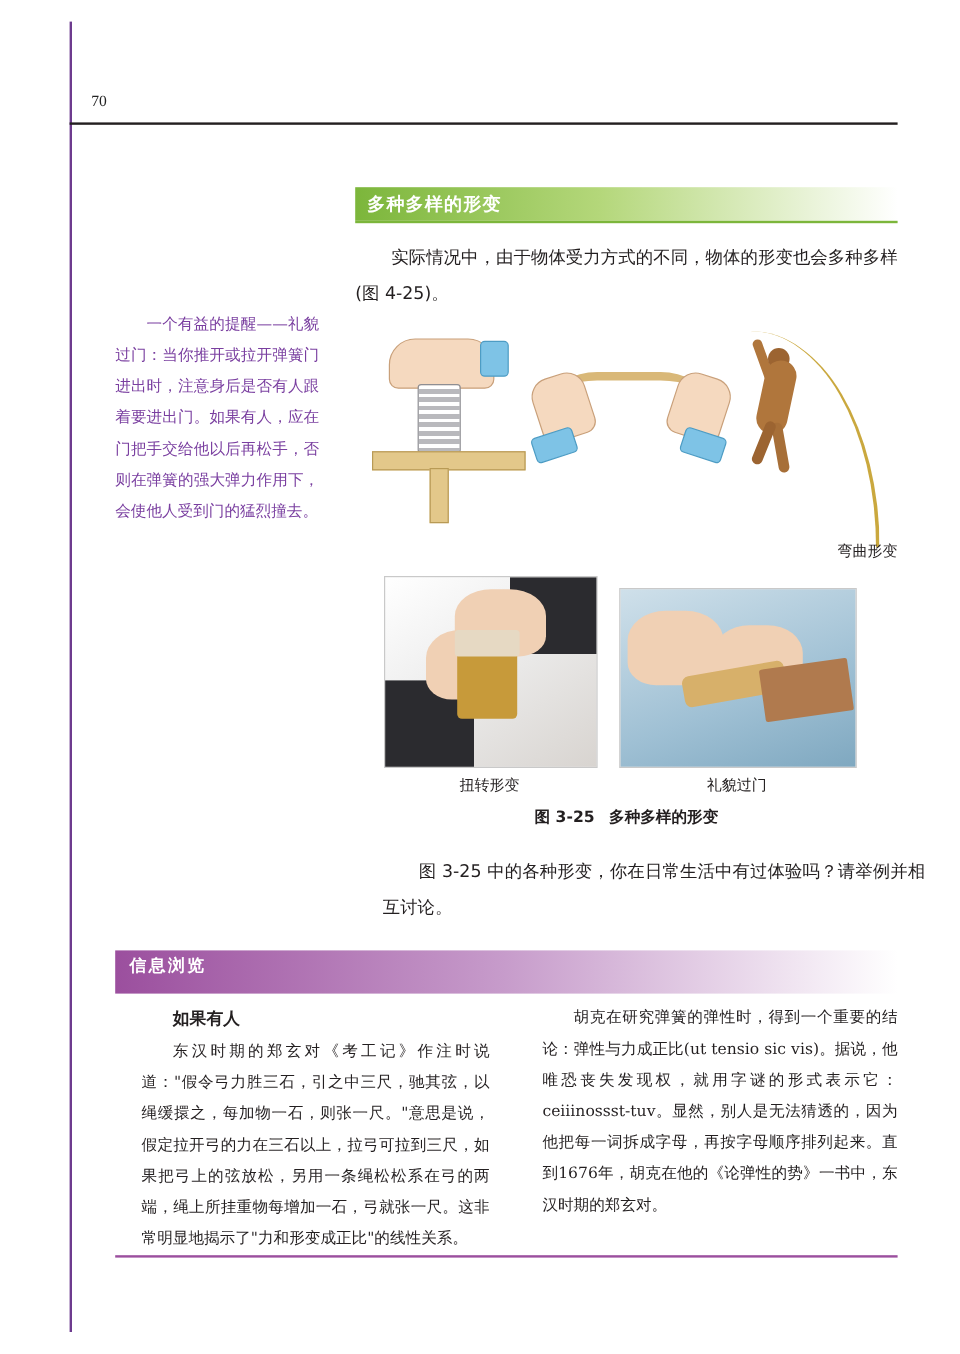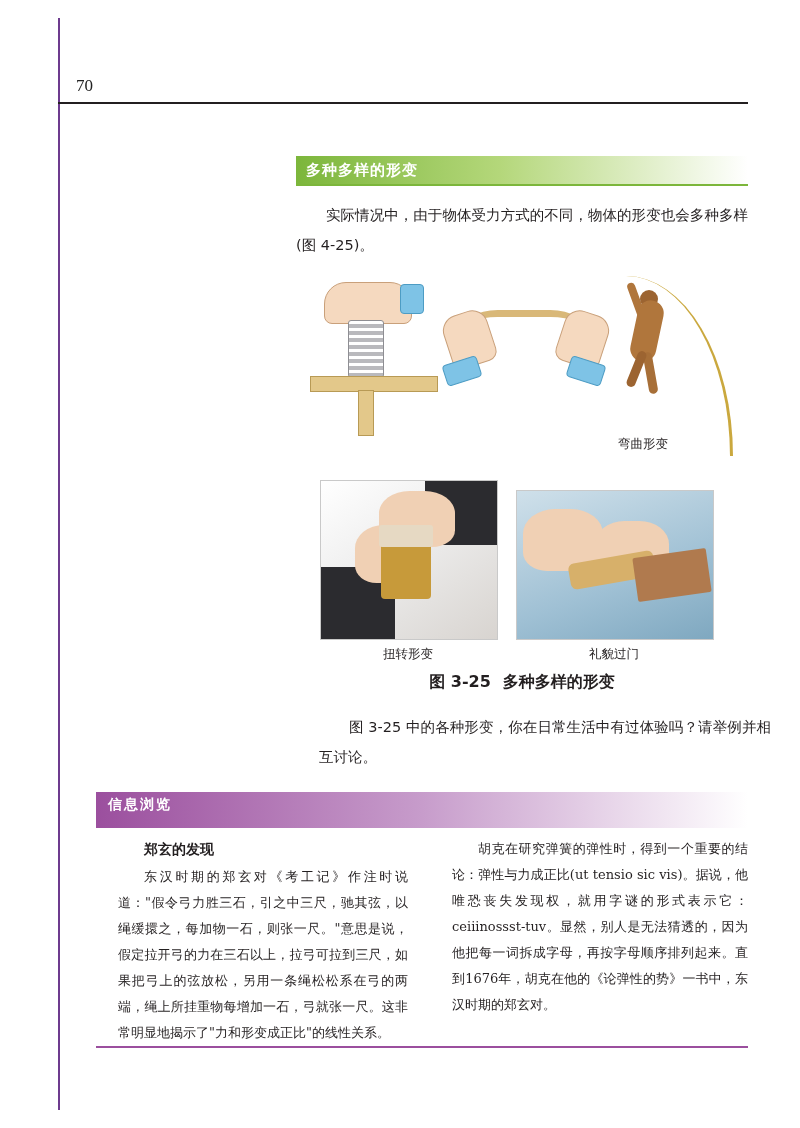--- a/index.html
+++ b/index.html
@@ -25,21 +25,21 @@
     left: 58px;
     top: 18px;
     width: 2px;
     height: 1092px;
     background: #6d3b8e;
   }
   .page-number {
     position: absolute;
     left: 76px;
     top: 76px;
-    font-size: 17px;
+    font-size: 13px;
     color: #222;
     font-family: "Liberation Serif", serif;
   }
   .header-rule {
     position: absolute;
     left: 58px;
     top: 102px;
     width: 690px;
     height: 2px;
     background: #231f20;
@@ -121,21 +121,21 @@
     font-size: 12.5px;
     color: #231f20;
     font-family: "DejaVu Sans", "Liberation Sans", sans-serif;
   }
   .fig-title {
     position: absolute;
     left: 296px;
     top: 672px;
     width: 452px;
     text-align: center;
-    font-size: 16px;
+    font-size: 13px;
     font-weight: bold;
     color: #231f20;
   }
   .fig-title .num { margin-right: 12px; }
 
   
   .info-bar {
     position: absolute;
     left: 96px;
     top: 792px;
@@ -318,20 +318,21 @@
   <div class="page-number">70</div>
   <div class="header-rule"></div>
 
   <div class="section-bar">
     <span class="label">多种多样的形变</span>
   </div>
   <div class="section-underline"></div>
 
   <div id="intro-para" class="body-text">实际情况中，由于物体受力方式的不同，物体的形变也会多种多样(图 4-25)。</div>
 
+  <div class="margin-note">一个有益的提醒——礼貌过门：当你推开或拉开弹簧门进出时，注意身后是否有人跟着要进出门。如果有人，应在门把手交给他以后再松手，否则在弹簧的强大弹力作用下，会使他人受到门的猛烈撞去。</div>
 
   <div class="figure-area">
 
     <div class="illus" style="left:0px; top:0px; width:150px; height:170px;">
       <div class="hand-top"></div>
       <div class="cuff-top"></div>
       <div class="spring"></div>
       <div class="table-top"></div>
       <div class="table-leg"></div>
     </div>
@@ -346,21 +347,21 @@
 
     <div class="illus" style="left:322px; top:0px; width:130px; height:200px;">
       <div class="pole"></div>
       <div class="vaulter-arm"></div>
       <div class="vaulter-head"></div>
       <div class="vaulter-body"></div>
       <div class="vaulter-leg"></div>
       <div class="vaulter-leg2"></div>
     </div>
 
-    <div class="caption" style="left:322px; top:164px; width:130px;">弯曲形变</div>
+    <div class="caption" style="left:322px; top:179px; width:130px;text-align:right;">弯曲形变</div>
 
     <div class="photo" id="photo-torsion">
       <div class="ph-sleeve-dark" style="left:-10px; top:86px; width:84px; height:74px;"></div>
       <div class="ph-sleeve-dark" style="left:104px; top:0px; width:86px; height:64px;"></div>
       <div class="ph-hand" style="left:34px; top:44px; width:72px; height:58px;"></div>
       <div class="ph-hand" style="left:58px; top:10px; width:76px; height:56px;"></div>
       <div class="ph-jar" style="left:60px; top:62px; width:50px; height:56px;"></div>
       <div class="ph-lid" style="left:58px; top:44px; width:54px; height:22px;"></div>
     </div>
 
@@ -379,21 +380,21 @@
     <span class="num">图 3-25</span><span>多种多样的形变</span>
   </div>
 
   <div id="closing-para" class="body-text">图 3-25 中的各种形变，你在日常生活中有过体验吗？请举例并相互讨论。</div>
 
   <div class="info-bar">
     <span class="label">信息浏览</span>
   </div>
 
   <div class="col" id="col-left">
-    <h4>郑玄的发现</h4>
+    <h4>如果有人</h4>
     <p>东汉时期的郑玄对《考工记》作注时说道："假令弓力胜三石，引之中三尺，驰其弦，以绳缓擐之，每加物一石，则张一尺。"意思是说，假定拉开弓的力在三石以上，拉弓可拉到三尺，如果把弓上的弦放松，另用一条绳松松系在弓的两端，绳上所挂重物每增加一石，弓就张一尺。这非常明显地揭示了"力和形变成正比"的线性关系。</p>
   </div>
 
   <div class="col" id="col-right">
     <p>胡克在研究弹簧的弹性时，得到一个重要的结论：弹性与力成正比(ut tensio sic vis)。据说，他唯恐丧失发现权，就用字谜的形式表示它：ceiiinossst-tuv。显然，别人是无法猜透的，因为他把每一词拆成字母，再按字母顺序排列起来。直到1676年，胡克在他的《论弹性的势》一书中，东汉时期的郑玄对。</p>
   </div>
 
   <div class="info-underline"></div>
 </div>
 

